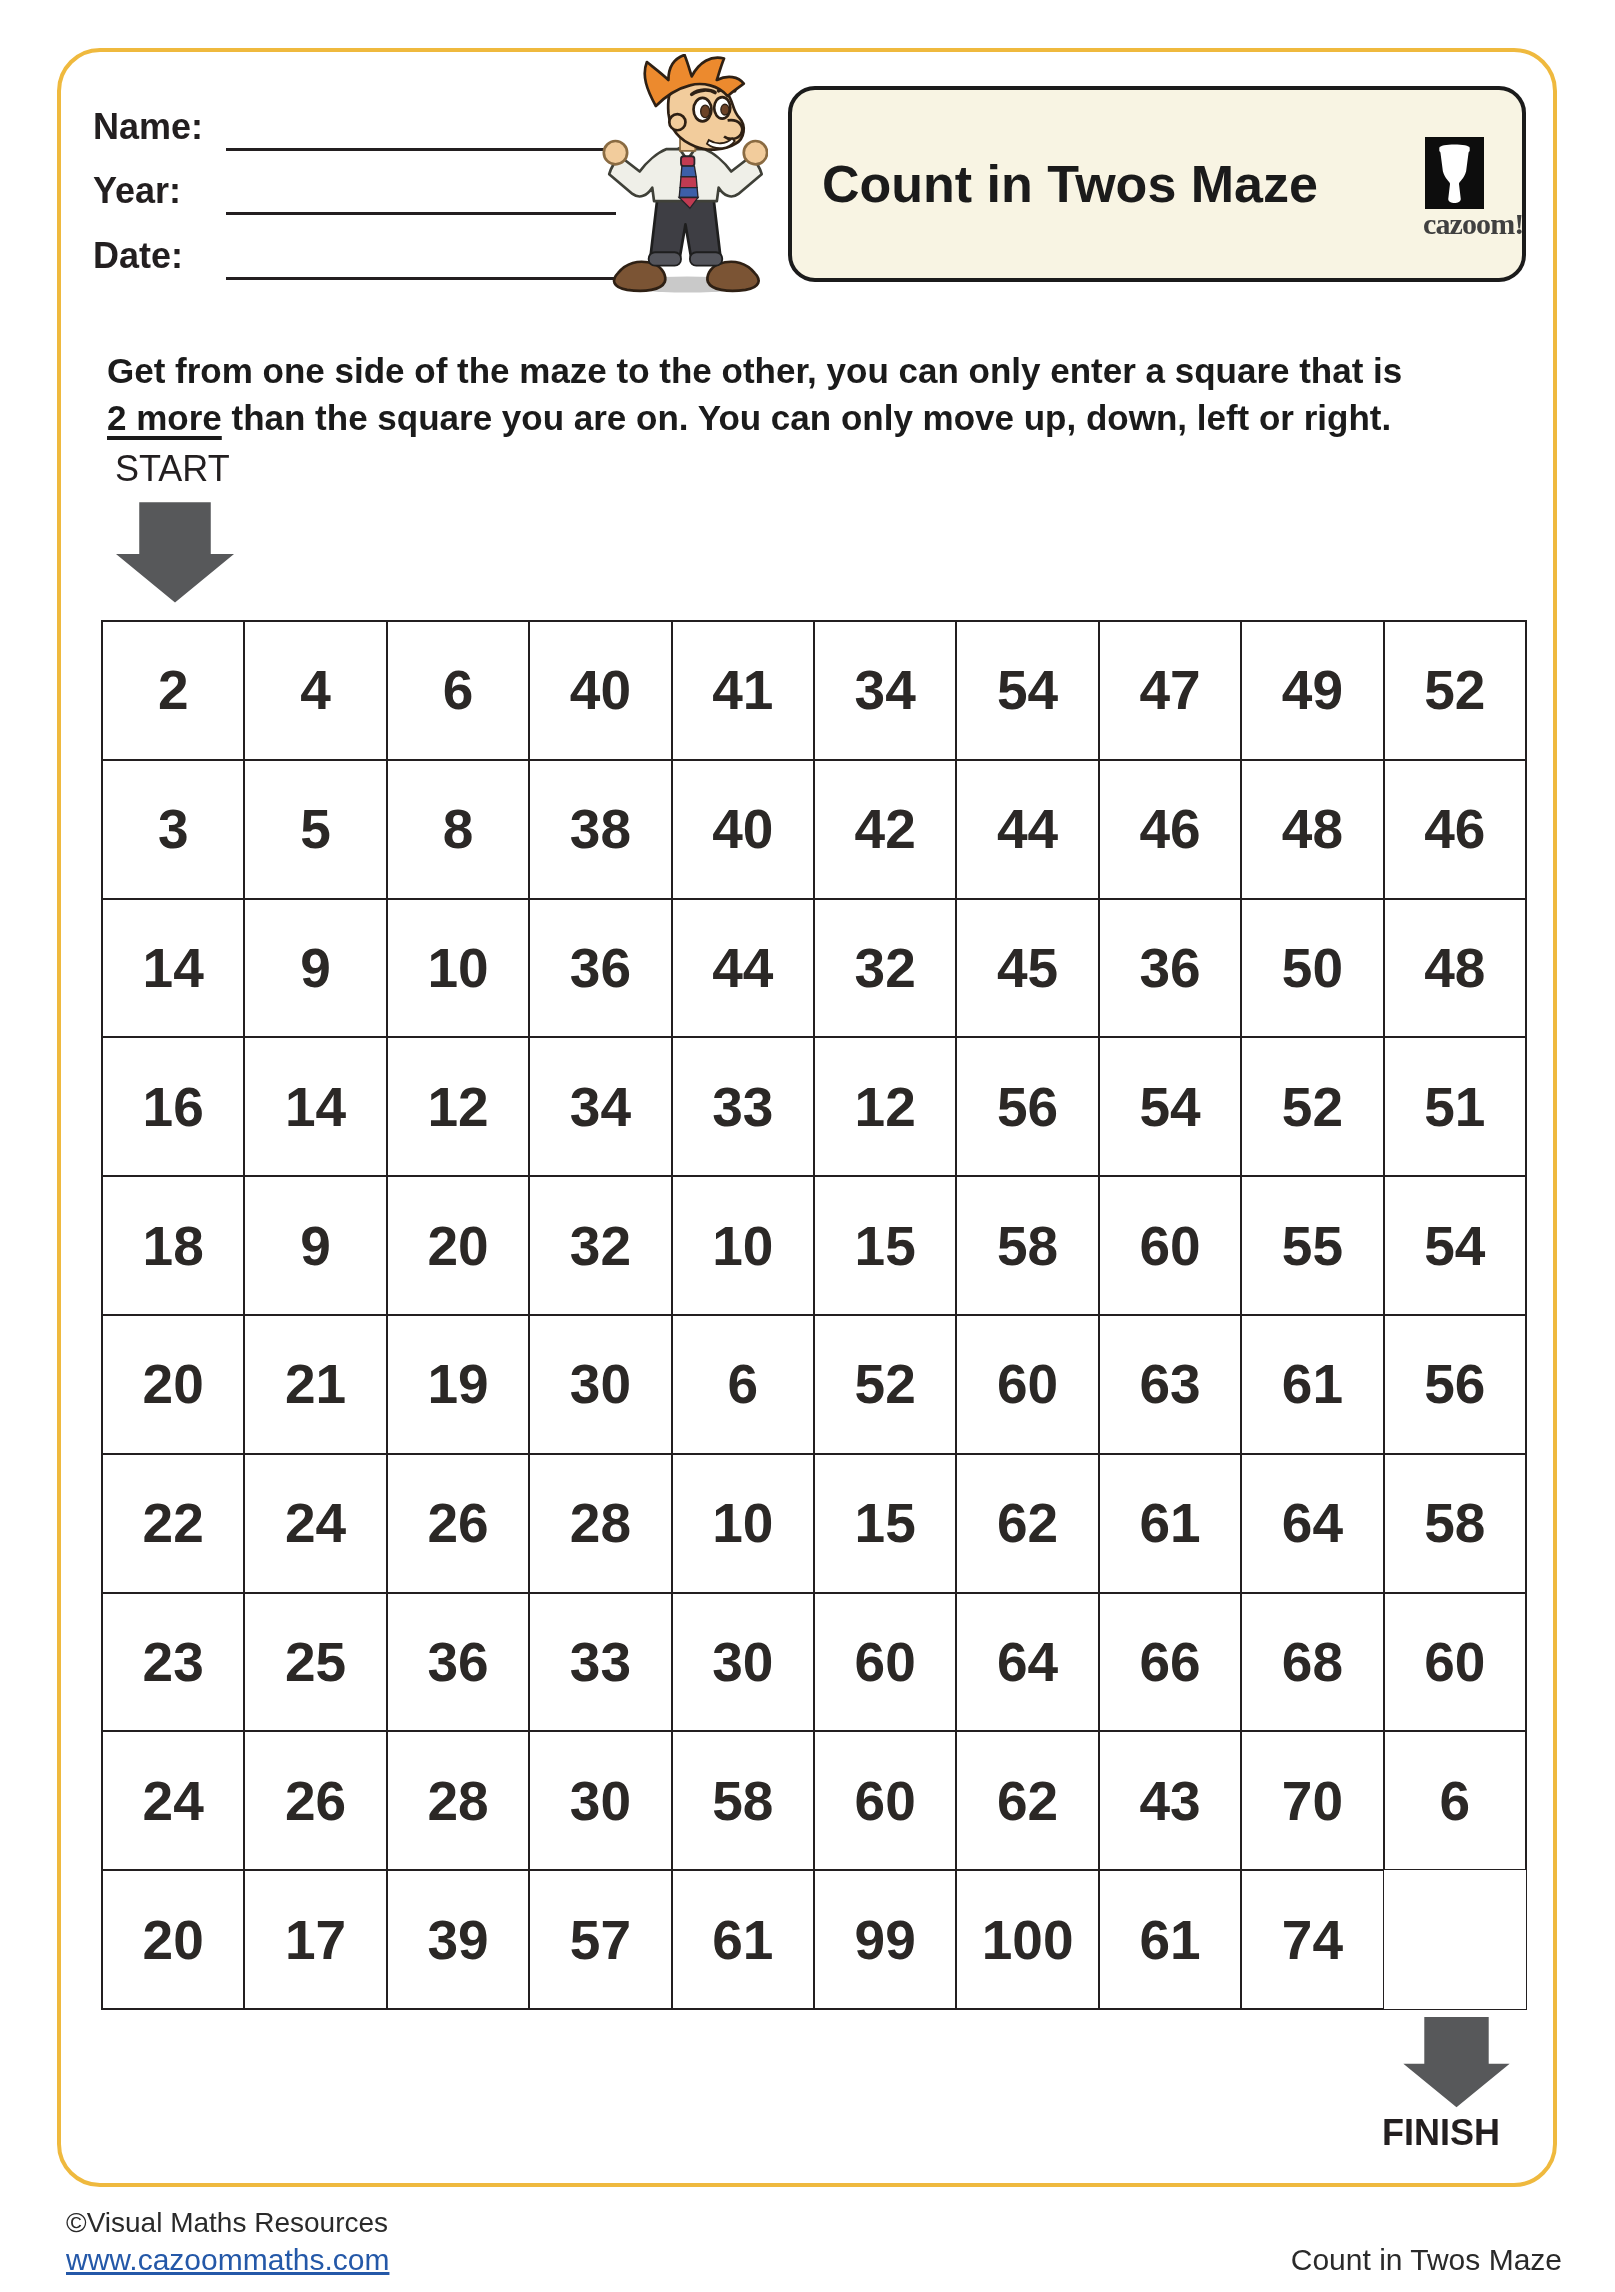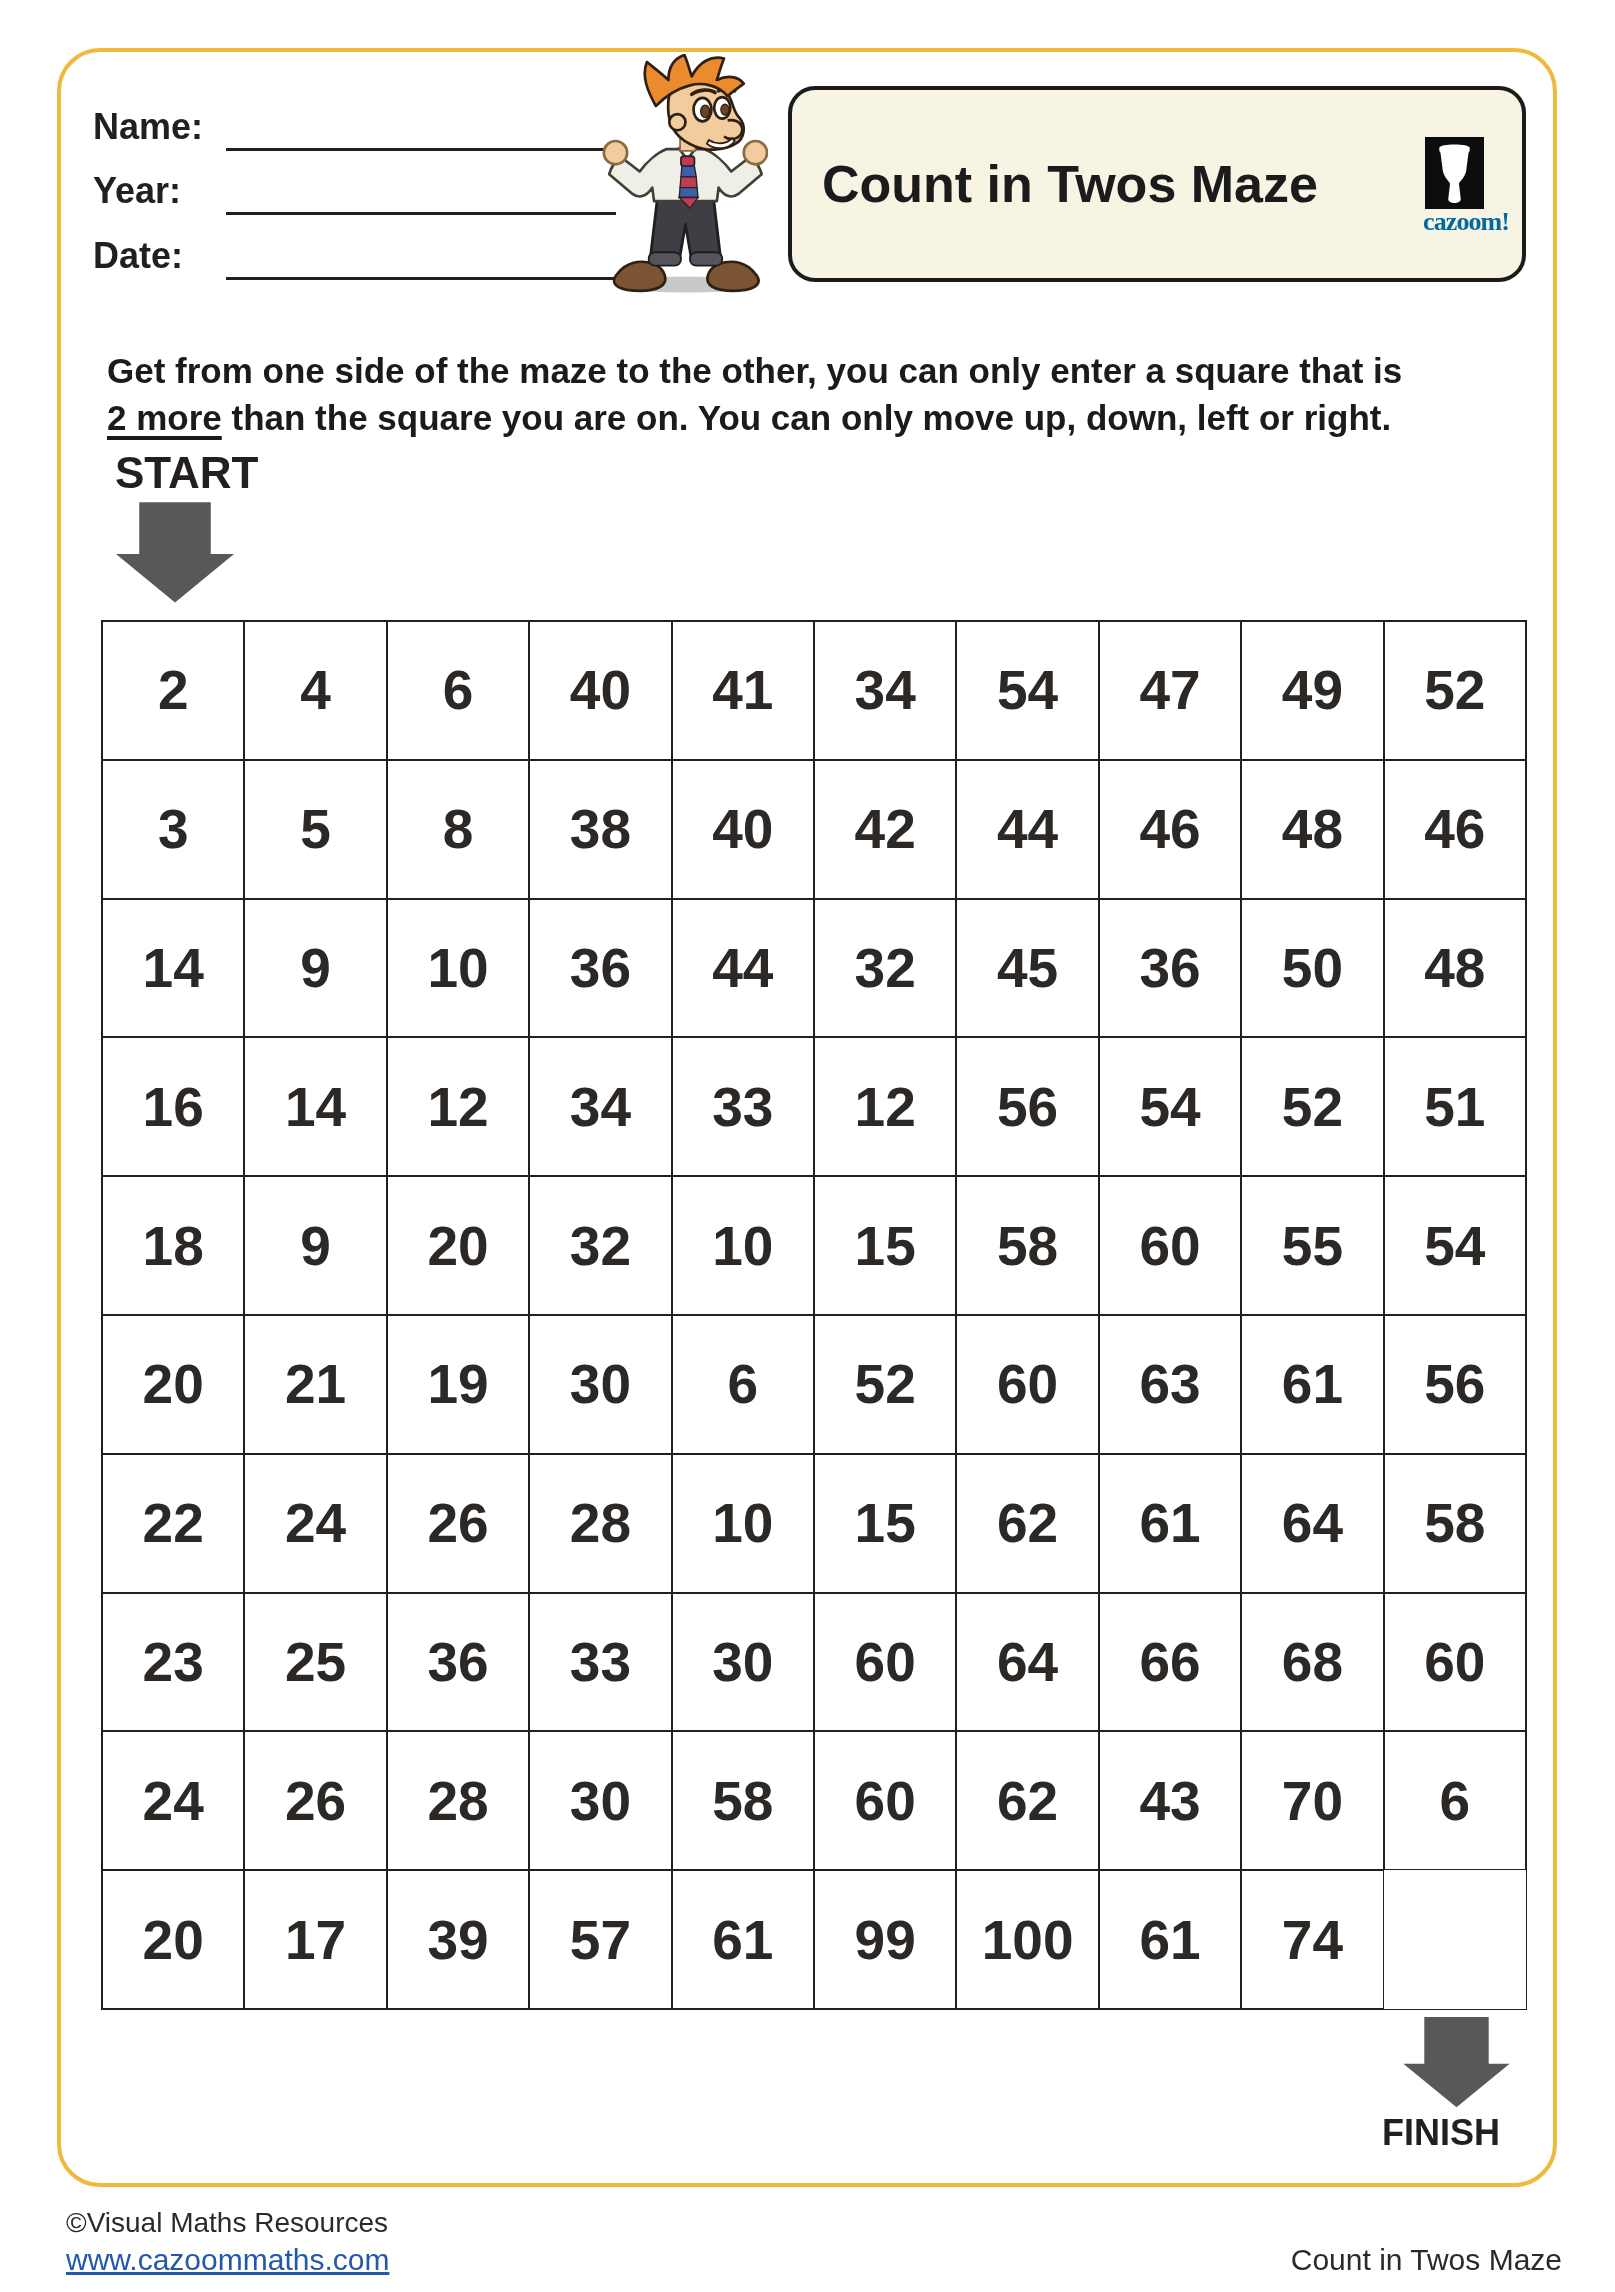--- a/index.html
+++ b/index.html
@@ -24,30 +24,30 @@
   .title-box{
     left:788px;top:86px;width:730px;height:188px;
     background:#F8F4E3;border:4.5px solid #1B1B1B;border-radius:27px;
   }
   .title-text{
     position:absolute;left:30px;top:0;height:188px;display:flex;align-items:center;
     font-size:52px;font-weight:bold;color:#1B1B1B;letter-spacing:0px;white-space:nowrap;
   }
   .logo-wrap{position:absolute;right:36px;top:47px;width:63px;text-align:center;}
   .logo-badge{width:59px;height:72px;background:#0d0d0d;margin:0 auto;display:block;}
-  .logo-word{font-family:"Liberation Serif", serif;font-weight:bold;font-size:26px;color:#0369a1;margin-top:-1.8px;letter-spacing:-0.9px;}
+  .logo-word{font-family:"Liberation Serif", serif;font-weight:bold;font-size:30px;color:#404040;margin-top:-1.8px;letter-spacing:-0.9px;}
 
   
   .instructions{
     left:107px;top:347px;width:1401px;text-align:left;
     font-size:35px;font-weight:bold;line-height:47px;color:#1B1B1B;
   }
   .instructions .u{text-decoration:underline;text-underline-offset:6.3px;text-decoration-thickness:3.6px;}
 
-  .start-label{left:115px;top:448px;font-size:44px;font-weight:bold;}
+  .start-label{left:115px;top:448px;font-size:36px;font-weight:normal;}
   .finish-label{left:1382px;top:2112px;width:148px;text-align:left;font-size:36px;font-weight:bold;}
 
   
   .maze-grid{
     left:101px;top:620px;width:1426px;height:1390px;
     display:grid;grid-template-columns:repeat(10,1fr);grid-template-rows:repeat(10,1fr);
     border:1.8px solid #231F20;background:#fff;box-sizing:border-box;
   }
   .cell{
     border:1.8px solid #231F20;display:flex;align-items:center;justify-content:center;

